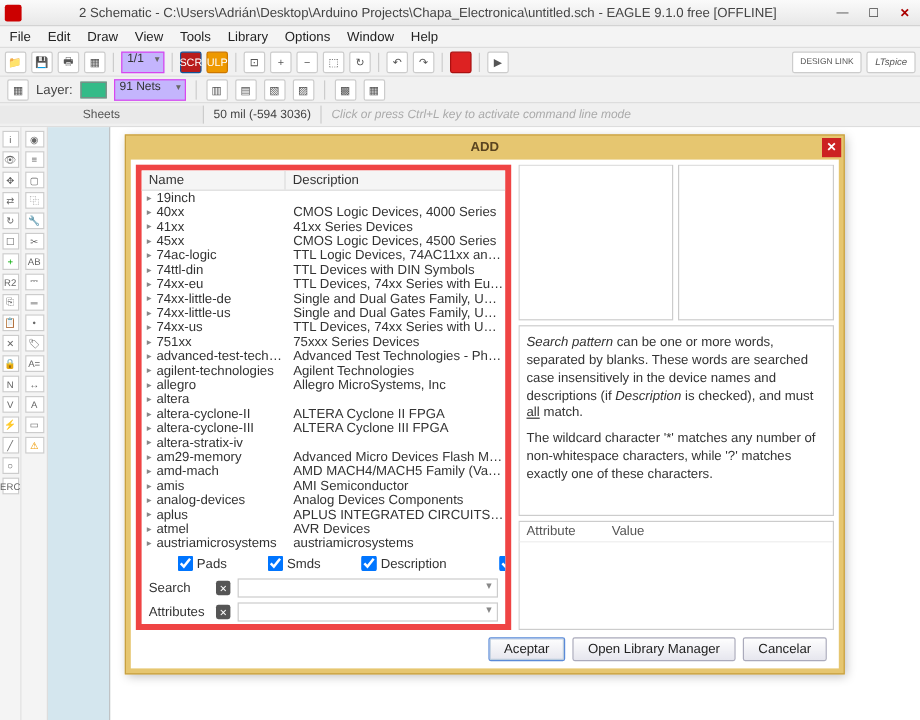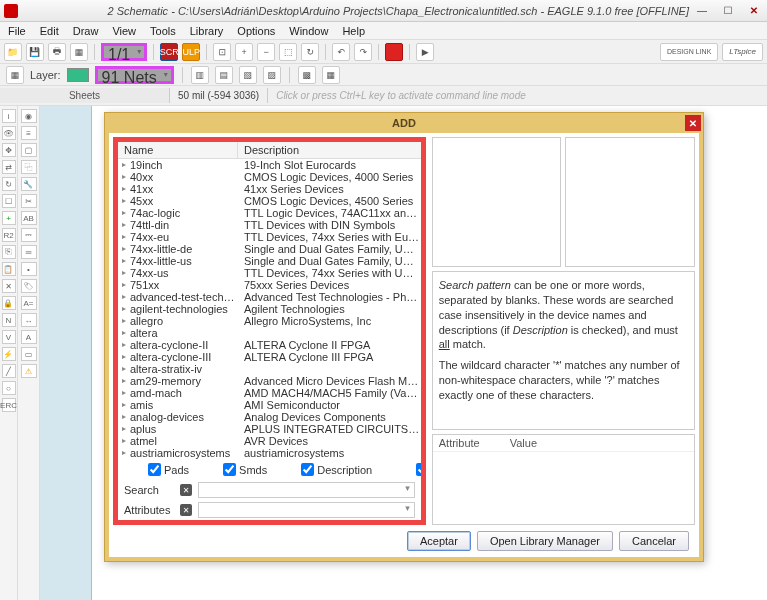--- a/index.html
+++ b/index.html
@@ -1,35 +1,35 @@
 <!DOCTYPE html>
 <html><head>
 <meta charset="utf-8">
 <style>
 * { box-sizing: border-box; margin: 0; padding: 0; font-family: "Segoe UI", Tahoma, sans-serif; font-size: 11px; }
 body { background: #f0f0f0; width: 767px; height: 600px; overflow: hidden; position: relative; }
 
 
 .titlebar { height: 22px; background: linear-gradient(#fafafa,#e8e8e8); display: flex; align-items: center; padding-left: 4px; border-bottom: 1px solid #ccc; }
 .titlebar .appicon { width: 14px; height: 14px; background: #c00; border-radius: 2px; margin-right: 6px; }
-.titlebar .title { flex: 1; text-align: right; font-size: 11px; color: #444; font-style: italic; }
+.titlebar .title { flex: 1; text-align: center; font-size: 11px; color: #444; }
 .titlebar .winbtns { display: flex; }
 .titlebar .winbtn { width: 26px; height: 18px; display: flex; align-items: center; justify-content: center; font-size: 10px; color: #444; }
 .titlebar .winbtn.close { color: #a00; font-weight: bold; }
 
 
 .menubar { height: 18px; background: #f4f4f4; display: flex; align-items: center; padding-left: 2px; gap: 2px; border-bottom: 1px solid #ddd; }
 .menubar span { padding: 1px 6px; color: #222; }
 
 
 .toolbar { height: 24px; background: #f1f1f1; border-bottom: 1px solid #ddd; display: flex; align-items: center; padding: 0 4px; gap: 4px; }
 .tbtn { width: 18px; height: 18px; border: 1px solid #ccc; background: #fff; border-radius: 2px; display: flex; align-items: center; justify-content: center; font-size: 9px; color: #555; }
 .tbtn.red { background: #d22; border-color: #a11; }
 .tbtn.lbl { width: auto; padding: 0 6px; }
-.tdropdown { height: 18px; border: 3px solid #d946ef; background: #a3a3a3; padding: 0 14px 0 4px; position: relative; font-size: 16px; color: #333; min-width: 36px; }
+.tdropdown { height: 18px; border: 1px solid #d946ef; background: #c4b5fd; padding: 0 14px 0 4px; position: relative; font-size: 10px; color: #333; min-width: 36px; }
 .tdropdown::after { content: "▾"; position: absolute; right: 3px; top: 1px; font-size: 8px; color: #666; }
 .sep { width: 1px; height: 16px; background: #ccc; margin: 0 2px; }
 .layer-swatch { width: 22px; height: 14px; background: #3b8; border: 1px solid #888; }
 
 
 .row2 { height: 22px; background: #f1f1f1; border-bottom: 1px solid #ddd; display: flex; align-items: center; padding: 0 6px; gap: 6px; }
 .row2 .lbl { color: #444; }
 
 
 .row3 { height: 20px; display: flex; align-items: center; border-bottom: 1px solid #ddd; }
@@ -210,21 +210,20 @@
 
       <div class="list-pane">
         <div class="list-header">
           <div class="col col-name">Name</div>
           <div class="col col-desc">Description</div>
         </div>
         <div class="list-rows" id="list-rows">
             <div class="lrow">
               <span class="ic">▸</span>
               <span class="nm">19inch</span>
-              <span class="ds">19-Inch Slot Eurocards</span>
             </div>
             <div class="lrow">
               <span class="ic">▸</span>
               <span class="nm">40xx</span>
               <span class="ds">CMOS Logic Devices, 4000 Series</span>
             </div>
             <div class="lrow">
               <span class="ic">▸</span>
               <span class="nm">41xx</span>
               <span class="ds">41xx Series Devices</span>

